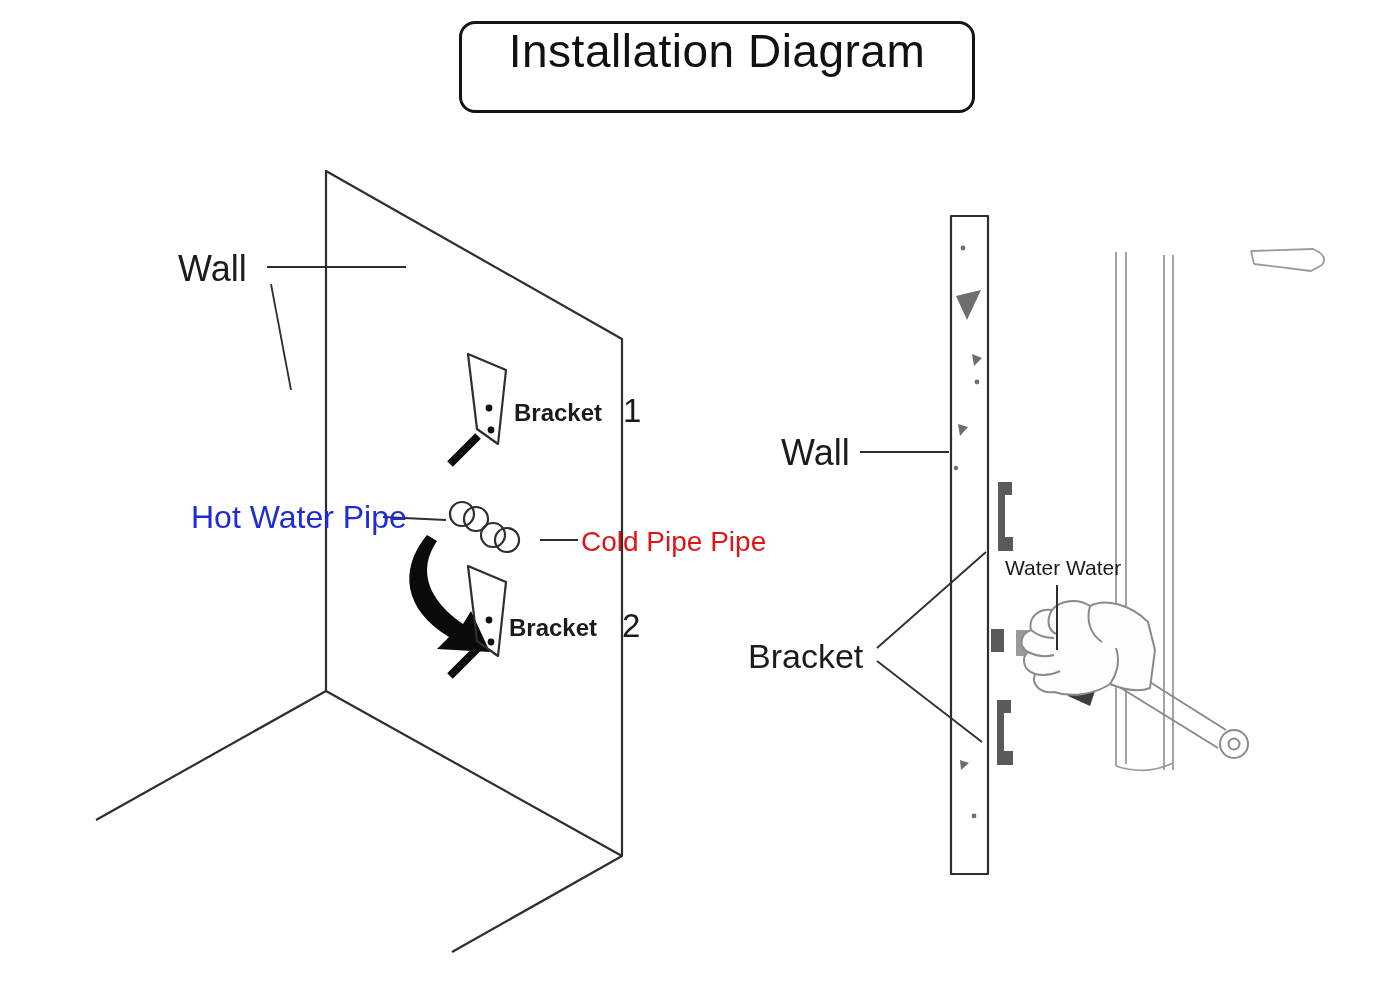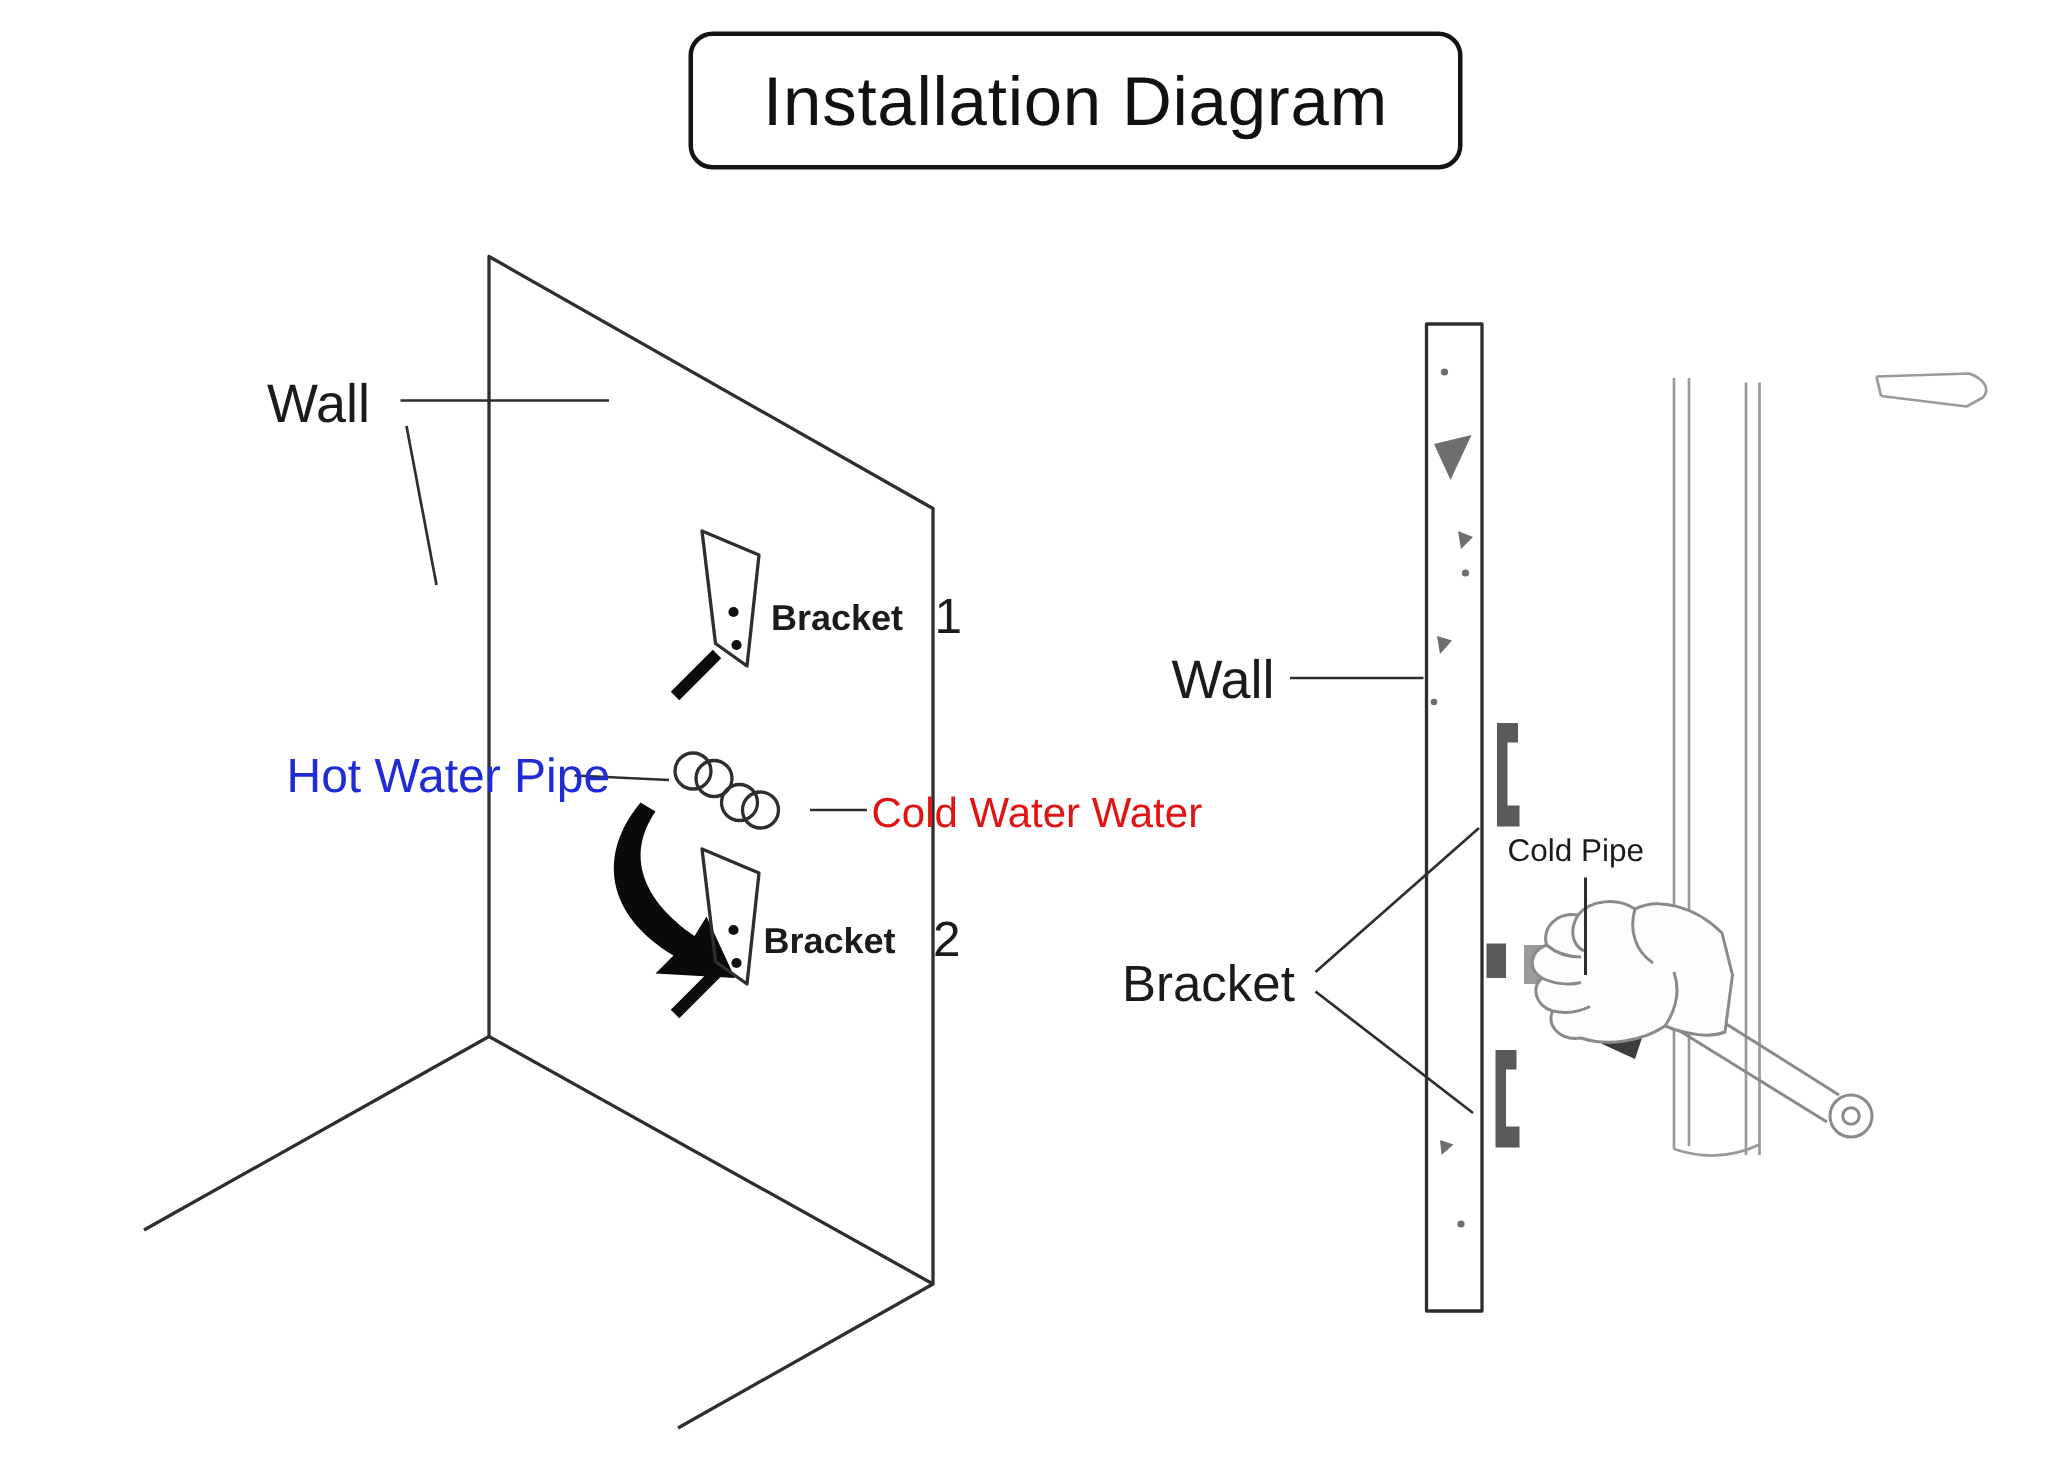--- a/index.html
+++ b/index.html
@@ -17,21 +17,21 @@
     left: 0; top: 0;
     width: 1381px; height: 985px;
   }
   .title-box {
     position: absolute;
     left: 459px; top: 21px;
     width: 516px; height: 92px;
     border: 3px solid #141414;
     border-radius: 16px;
     display: flex;
-    align-items: center;
+    align-items: flex-start;
     justify-content: center;
     background: #ffffff;
     box-sizing: border-box;
   }
   .title-box .title-text {
     font-size: 46px;
     color: #111;
     letter-spacing: 0.5px;
     white-space: nowrap;
   }
@@ -150,21 +150,21 @@
   </svg>
 
   <div class="title-box">
     <span class="title-text">Installation Diagram</span>
   </div>
 
   <div class="label lbl-wall-left">Wall</div>
   <div class="label lbl-bracket1">Bracket</div>
   <div class="label lbl-num1">1</div>
   <div class="label lbl-hot">Hot Water Pipe</div>
-  <div class="label lbl-cold">Cold Water Water</div>
+  <div class="label lbl-cold">Cold Pipe Pipe</div>
   <div class="label lbl-bracket2">Bracket</div>
   <div class="label lbl-num2">2</div>
 
   <div class="label lbl-wall-right">Wall</div>
   <div class="label lbl-bracket-r">Bracket</div>
-  <div class="label lbl-waterpipe">Cold Pipe</div>
+  <div class="label lbl-waterpipe">Water Water</div>
 
 </div>
 
 </body></html>

